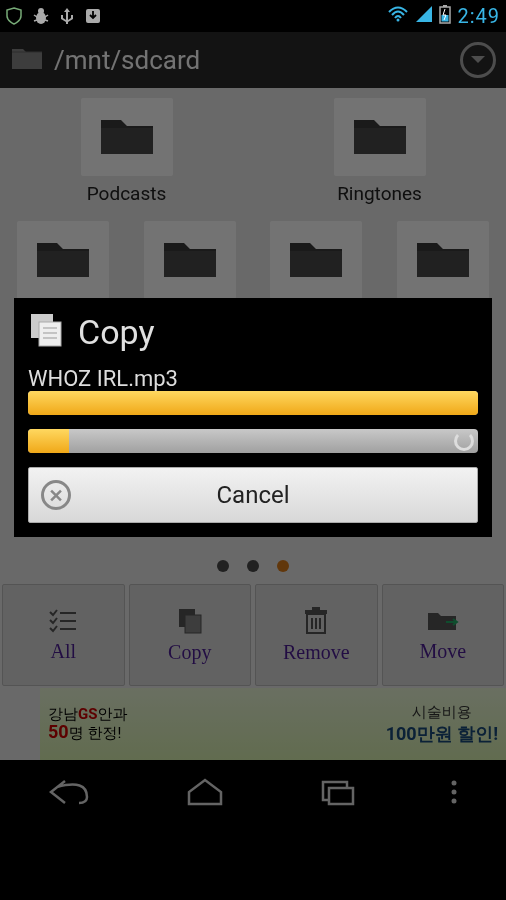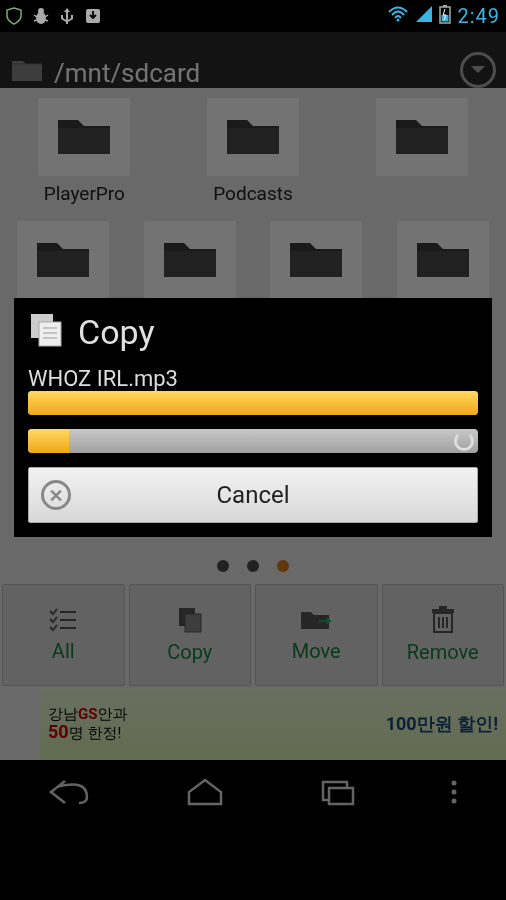--- a/index.html
+++ b/index.html
@@ -7,40 +7,40 @@
   .screen { position: relative; width: 506px; height: 828px; background: #e8e8e8; }
 
   
   .status-bar { position: absolute; top: 0; left: 0; right: 0; height: 32px; background: #000; color: #fff; display: flex; align-items: center; padding: 0 6px; font-size: 18px; }
   .status-left { display: flex; gap: 10px; align-items: center; }
   .status-left svg { display:block; }
   .status-right { margin-left: auto; display: flex; align-items: center; gap: 6px; }
   .clock { color: #38b5e5; font-size: 20px; letter-spacing: 1px; }
 
   
-  .app-header { position: absolute; top: 32px; left: 0; right: 0; height: 56px; background: #2c2c2c; display: flex; align-items: flex-end; padding: 0 10px; color: #fff; }
+  .app-header { position: absolute; top: 32px; left: 0; right: 0; height: 56px; background: #2c2c2c; display: flex; align-items: center; padding: 0 10px; color: #fff; }
   .path-text { font-size: 26px; flex:1; }
   .dropdown-circle { width: 36px; height: 36px; border: 3px solid #aaa; border-radius: 50%; display:flex; align-items:center; justify-content:center; }
   .dropdown-circle svg { display:block; }
 
   
   .file-grid { position: absolute; top: 88px; left: 0; right: 0; bottom: 268px; padding: 10px 0; }
   .grid-row { display:flex; justify-content:space-around; margin-bottom: 16px; }
   .folder-item { width: 118px; display:flex; flex-direction:column; align-items:center; }
   .folder-icon-bg { width: 92px; height: 78px; background:#fff; border-radius:2px; display:flex; align-items:center; justify-content:center; }
   .folder-label { margin-top: 6px; font-size: 19px; color:#222; white-space:nowrap; overflow:hidden; text-overflow:ellipsis; max-width:118px; text-align:center; }
 
   
   .page-dots { position:absolute; bottom: 256px; left:0; right:0; display:flex; justify-content:center; gap:18px; }
   .dot { width:12px; height:12px; border-radius:50%; background:#4a4a4a; }
   .dot.active { background:#d87a1a; }
 
   
   .bottom-bar { position:absolute; bottom:140px; left:0; right:0; height: 106px; display:flex; gap:4px; padding: 2px; background:transparent; }
-  .bbtn { flex:1; background:#dadada; border:1px solid #bbb; border-radius:2px; display:flex; flex-direction:column; align-items:center; justify-content:center; gap:6px; color:#15803d; }
+  .bbtn { flex:1; background:#dadada; border:1px solid #bbb; border-radius:2px; display:flex; flex-direction:column; align-items:center; justify-content:center; gap:6px; color:#4c1d95;font-family:Liberation Serif, serif; }
   .bbtn-label { font-size:20px; }
   .bbtn svg { display:block; }
 
   
   .ad { position:absolute; bottom:68px; left:0; right:0; height:72px; background: linear-gradient(#eaf6d8,#d8efb0); display:flex; align-items:center; justify-content:space-between; padding:0 8px; overflow:hidden;margin-left:40px; }
   .ad-left { font-size:15px; line-height:1.1; }
   .ad-left .l1 b { color:#c00; }
   .ad-left .l2 b { color:#c00; font-size:18px; }
   .ad-center { text-align:center; }
   .ad-center .t1 { color:#6a7a00; font-size:28px; font-weight:bold; letter-spacing:2px; }
@@ -139,38 +139,30 @@
 
   <div class="file-grid">
     <div class="grid-row">
       <div class="folder-item">
         <div class="folder-icon-bg">
             <span><svg width="60" height="46">
                 <path d="M4 8 H24 L30 14 H56 V42 H4 Z" fill="#3a3a3a"></path>
                 <rect x="4" y="16" width="52" height="26" fill="#4a4a4a"></rect>
               </svg></span>
           </div>
-        <div class="folder-label">PlayerPro</div>
-      </div>
-      <div class="folder-item">
-        <div class="folder-icon-bg">
-            <span><svg width="60" height="46">
-                <path d="M4 8 H24 L30 14 H56 V42 H4 Z" fill="#3a3a3a"></path>
-                <rect x="4" y="16" width="52" height="26" fill="#4a4a4a"></rect>
-              </svg></span>
-          </div>
         <div class="folder-label">Podcasts</div>
       </div>
       <div class="folder-item">
         <div class="folder-icon-bg">
             <span><svg width="60" height="46">
                 <path d="M4 8 H24 L30 14 H56 V42 H4 Z" fill="#3a3a3a"></path>
                 <rect x="4" y="16" width="52" height="26" fill="#4a4a4a"></rect>
               </svg></span>
           </div>
+        <div class="folder-label">Ringtones</div>
       </div>
     </div>
     <div class="grid-row">
       <div class="folder-item">
         <div class="folder-icon-bg">
             <span><svg width="60" height="46">
                 <path d="M4 8 H24 L30 14 H56 V42 H4 Z" fill="#3a3a3a"></path>
                 <rect x="4" y="16" width="52" height="26" fill="#4a4a4a"></rect>
               </svg></span>
           </div>
@@ -222,51 +214,52 @@
       <span class="bbtn-label">All</span>
     </div>
     <div class="bbtn">
       <span>
           <svg width="30" height="28">
             <rect x="4" y="2" width="16" height="18" fill="#555"></rect>
             <rect x="10" y="8" width="16" height="18" fill="#888" stroke="#555"></rect>
           </svg>
         </span>
       <span class="bbtn-label">Copy</span>
-    </div>
-    <div class="bbtn">
-      <span>
-          <svg width="34" height="26">
-            <path d="M2 5 H12 L15 8 H30 V22 H2 Z" fill="#555"></path>
-            <path d="M20 14 H30 M27 11 L31 14 L27 17" stroke="#2a6" stroke-width="2" fill="none"></path>
-          </svg>
-        </span>
-      <span class="bbtn-label">Move</span>
     </div>
     <div class="bbtn">
       <span>
           <svg width="26" height="28">
             <rect x="4" y="7" width="18" height="19" fill="none" stroke="#555" stroke-width="2"></rect>
             <rect x="2" y="3" width="22" height="4" fill="#555"></rect>
             <rect x="9" y="0" width="8" height="3" fill="#555"></rect>
             <line x1="9" y1="11" x2="9" y2="22" stroke="#555" stroke-width="2"></line>
             <line x1="13" y1="11" x2="13" y2="22" stroke="#555" stroke-width="2"></line>
             <line x1="17" y1="11" x2="17" y2="22" stroke="#555" stroke-width="2"></line>
           </svg>
         </span>
       <span class="bbtn-label">Remove</span>
     </div>
+    <div class="bbtn">
+      <span>
+          <svg width="34" height="26">
+            <path d="M2 5 H12 L15 8 H30 V22 H2 Z" fill="#555"></path>
+            <path d="M20 14 H30 M27 11 L31 14 L27 17" stroke="#2a6" stroke-width="2" fill="none"></path>
+          </svg>
+        </span>
+      <span class="bbtn-label">Move</span>
+    </div>
   </div>
 
   <div class="ad">
     <div class="ad-left">
       <div class="l1"><span>강남</span><b>GS</b><span>안과</span></div>
       <div class="l2"><b>50</b><span>명 한정!</span></div>
     </div>
     <div class="ad-right">
+      <div class="p1">시술비용</div>
       <div class="p2">100만원 할인!</div>
     </div>
   </div>
 
   <div class="navbar">
     <span><svg width="44" height="30">
           <path d="M18 4 L4 15 L18 26 M10 10 Q40 2 40 20 Q40 26 32 26" stroke="#ddd" stroke-width="2.5" fill="none"></path>
         </svg></span>
     <span><svg width="40" height="28">
           <path d="M4 26 L4 14 L20 2 L36 14 L36 26 Z" stroke="#ddd" stroke-width="2.5" fill="none"></path>

